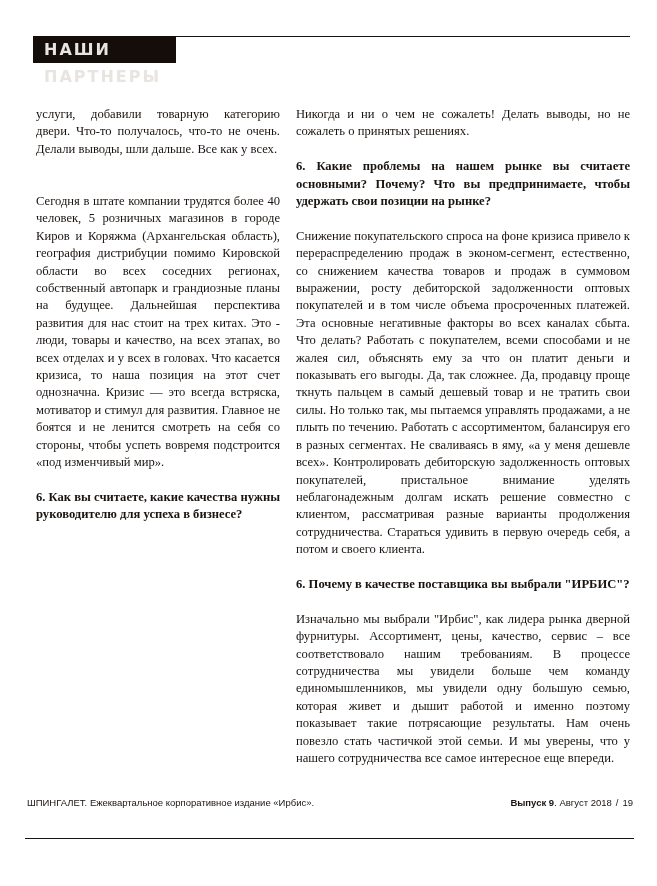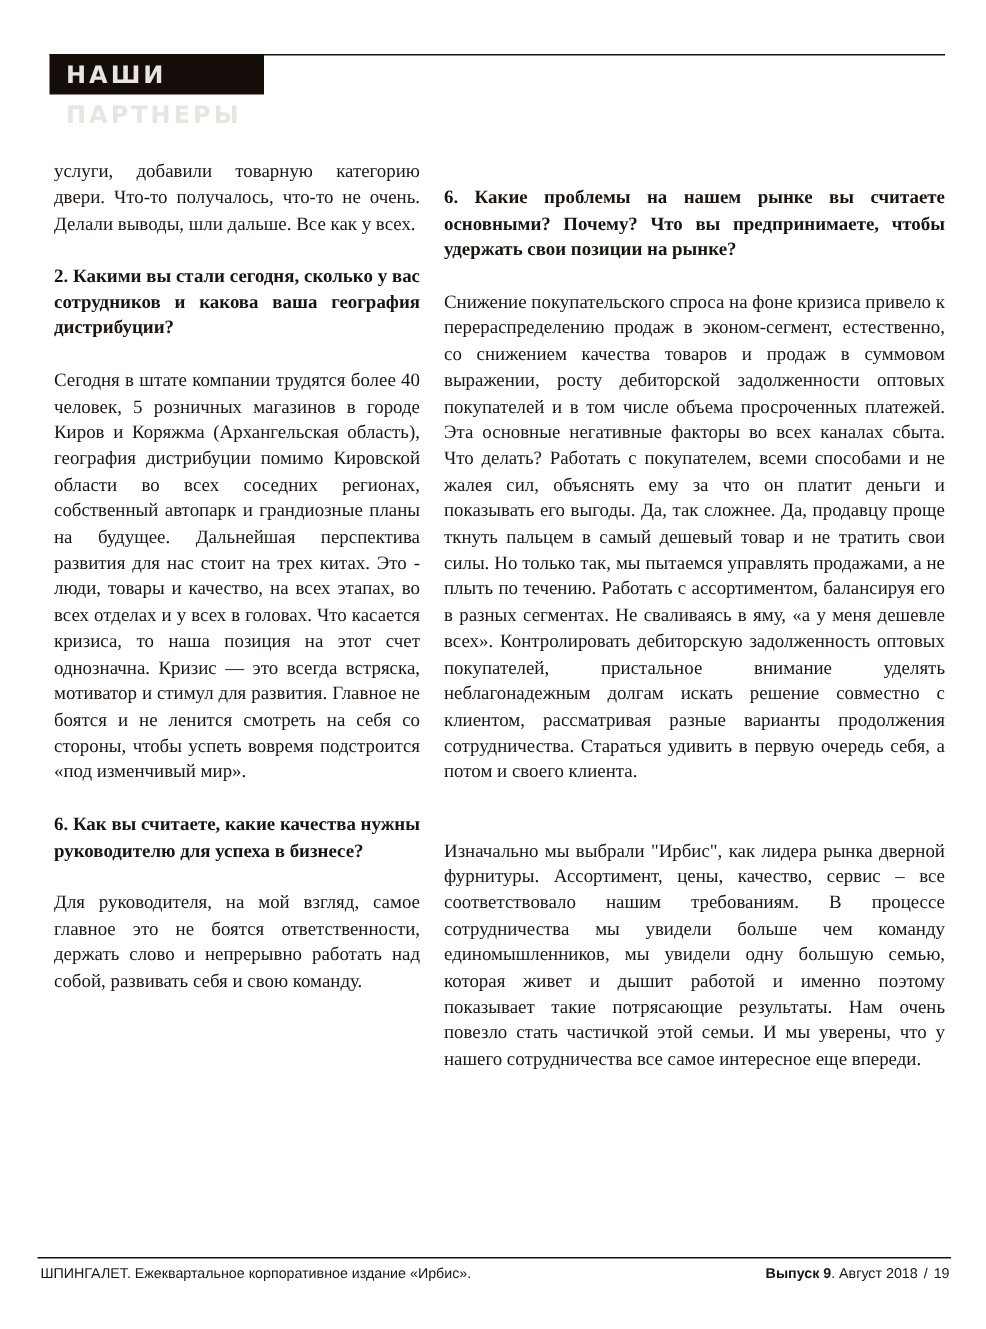--- a/index.html
+++ b/index.html
@@ -10,52 +10,52 @@
                  background: #150d0a; color: #e8e4e0;
                  font-family: "DejaVu Sans", sans-serif; font-weight: bold; font-size: 16px;
                  letter-spacing: 2px; line-height: 27px; padding-left: 11px; box-sizing: border-box; }
   .col { position: absolute; top: 79px; width: 246px; font-size: 12.6px; line-height: 17.4px; margin-top: 27px; }
   .col-left { left: 36px; width: 244px; }
   .col-right { left: 296px; width: 334px; }
   .p { margin: 0; text-align: justify; }
   .q { margin: 0; font-weight: bold; text-align: justify; }
   .gap { height: 17.4px; }
   .bottom-rule { position: absolute; left: 25px; top: 838px; width: 609px; height: 1px; background: #1a1410; }
-  .footer { position: absolute; top: 844px; font-family: "Liberation Sans", "DejaVu Sans", sans-serif;
+  .footer { position: absolute; top: 797px; font-family: "Liberation Sans", "DejaVu Sans", sans-serif;
             font-size: 9.5px; color: #1a1410; white-space: nowrap; }
   .footer-left { left: 27px; }
   .footer-right { right: 24px; }
   .footer-right b { font-weight: bold; }
   .sep { margin: 0 4px; }
 </style>
 </head>
 <body>
 
 <div class="top-rule"></div>
 <div class="section-tag">НАШИ ПАРТНЕРЫ</div>
 
 <div class="col col-left">
   <p class="p">услуги, добавили товарную категорию двери. Что-то получалось, что-то не очень. Делали выводы, шли дальше. Все как у всех.</p>
   <div class="gap"></div>
-  <p class="q">2. Какими вы стали сегодня, сколько у вас сотрудников и какова ваша география дистрибуции?</p>
   <div class="gap"></div>
   <p class="p">Сегодня в штате компании трудятся более 40 человек, 5 розничных магазинов в городе Киров и Коряжма (Архангельская область), география дистрибуции помимо Кировской области во всех соседних регионах, собственный автопарк и грандиозные планы на будущее. Дальнейшая перспектива развития для нас стоит на трех китах. Это - люди, товары и качество, на всех этапах, во всех отделах и у всех в головах. Что касается кризиса, то наша позиция на этот счет однозначна. Кризис — это всегда встряска, мотиватор и стимул для развития. Главное не боятся и не ленится смотреть на себя со стороны, чтобы успеть вовремя подстроится «под изменчивый мир».</p>
   <div class="gap"></div>
   <p class="q">6. Как вы считаете, какие качества нужны руководителю для успеха в бизнесе?</p>
   <div class="gap"></div>
-  <p class="p">Для руководителя, на мой взгляд, самое главное это не боятся ответственности, держать слово и непрерывно работать над собой, развивать себя и свою команду.</p>
   <div class="gap"></div>
 </div>
 
 <div class="col col-right">
+  <p class="p">Никогда и ни о чем не сожалеть! Делать выводы, но не сожалеть о принятых решениях.</p>
   <div class="gap"></div>
   <p class="q">6. Какие проблемы на нашем рынке вы считаете основными? Почему? Что вы предпринимаете, чтобы удержать свои позиции на рынке?</p>
   <div class="gap"></div>
   <p class="p">Снижение покупательского спроса на фоне кризиса привело к перераспределению продаж в эконом-сегмент, естественно, со снижением качества товаров и продаж в суммовом выражении, росту дебиторской задолженности оптовых покупателей и в том числе объема просроченных платежей. Эта основные негативные факторы во всех каналах сбыта. Что делать? Работать с покупателем, всеми способами и не жалея сил, объяснять ему за что он платит деньги и показывать его выгоды. Да, так сложнее. Да, продавцу проще ткнуть пальцем в самый дешевый товар и не тратить свои силы. Но только так, мы пытаемся управлять продажами, а не плыть по течению. Работать с ассортиментом, балансируя его в разных сегментах. Не сваливаясь в яму, «а у меня дешевле всех». Контролировать дебиторскую задолженность оптовых покупателей, пристальное внимание уделять неблагонадежным долгам искать решение совместно с клиентом, рассматривая разные варианты продолжения сотрудничества. Стараться удивить в первую очередь себя, а потом и своего клиента.</p>
   <div class="gap"></div>
+  <p class="q">6. Почему в качестве поставщика вы выбрали "ИРБИС"?</p>
   <div class="gap"></div>
   <p class="p">Изначально мы выбрали "Ирбис", как лидера рынка дверной фурнитуры. Ассортимент, цены, качество, сервис – все соответствовало нашим требованиям. В процессе сотрудничества мы увидели больше чем команду единомышленников, мы увидели одну большую семью, которая живет и дышит работой и именно поэтому показывает такие потрясающие результаты. Нам очень повезло стать частичкой этой семьи. И мы уверены, что у нашего сотрудничества все самое интересное еще впереди.</p>
 </div>
 
 <div class="bottom-rule"></div>
 <div class="footer footer-left">ШПИНГАЛЕТ. Ежеквартальное корпоративное издание «Ирбис».</div>
 <div class="footer footer-right">
   <b>Выпуск 9</b><span>. Август 2018</span><span class="sep">/</span><span>19</span>
 </div>
 

